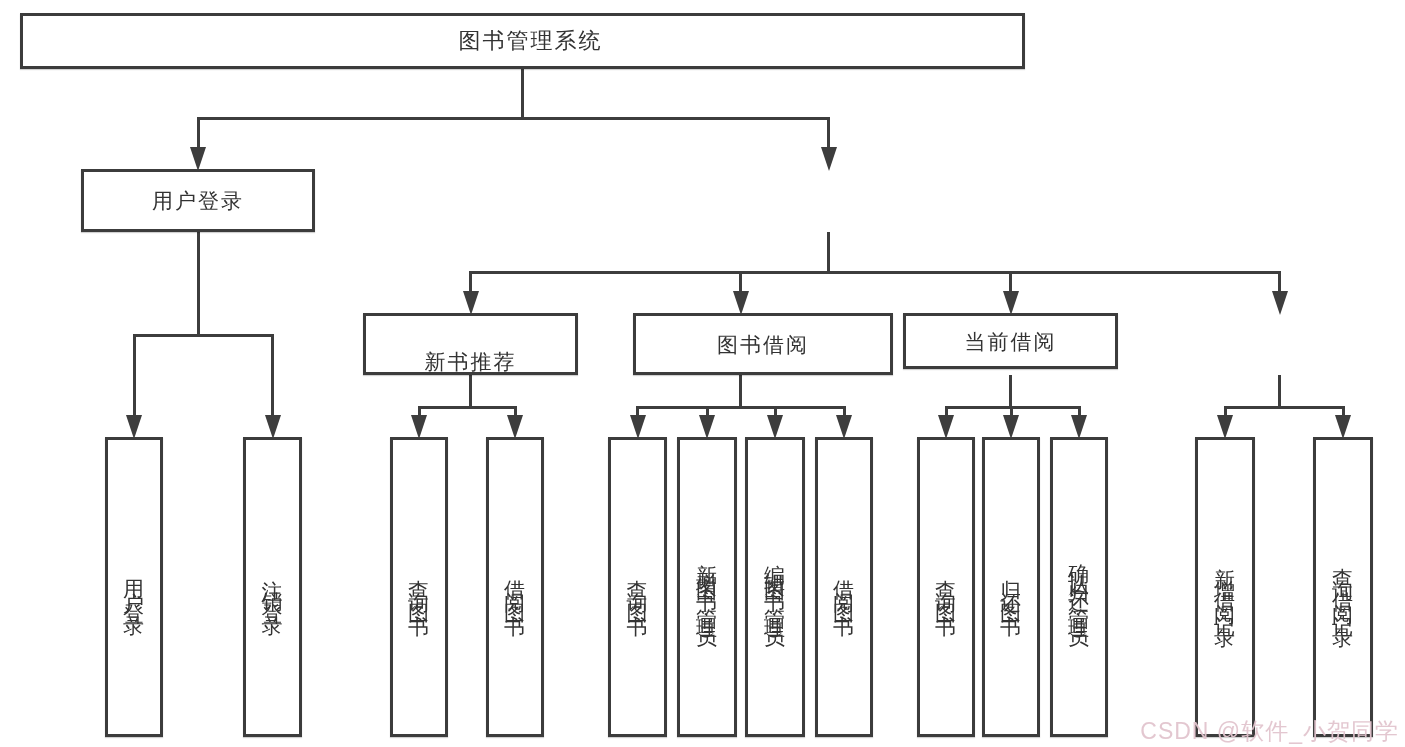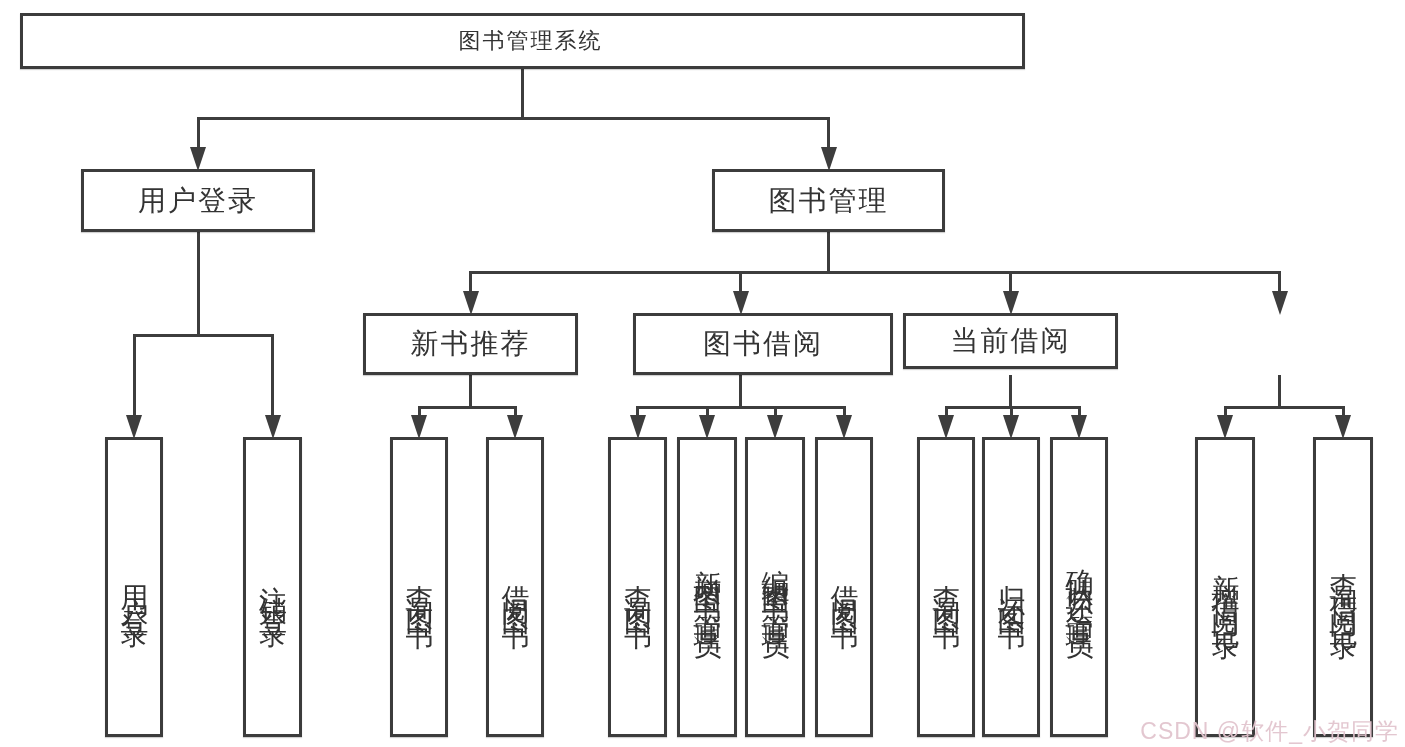--- a/index.html
+++ b/index.html
@@ -17,21 +17,21 @@
     background: #ffffff;
     border: 3px solid #3c3c3c;
     box-shadow: 0 1px 1px rgba(0,0,0,0.18);
     display: flex;
     align-items: center;
     justify-content: center;
     z-index: 2;
   }
   .node-label {
     color: #333333;
-    font-size: 28px;
+    font-size: 21px;
     letter-spacing: 2px;
     line-height: 1;
     white-space: nowrap;
   }
   .node.root .node-label { font-size: 22px; margin-left: 16px; }
   .node.vertical .node-label {
     writing-mode: vertical-lr;
     text-orientation: mixed;
     letter-spacing: 12px;
     white-space: normal;
@@ -64,24 +64,21 @@
 <body>
 
 <div id="diagram">
   <div class="watermark" style="top:716px; right:6px;">CSDN @软件_小贺同学</div>
 <div class="node root" style="left: 20px; top: 13px; width: 1005px; height: 56px;">
       <span class="node-label">图书管理系统</span>
     </div>
     <div class="node" style="left: 81px; top: 169px; width: 234px; height: 63px;">
       <span class="node-label">用户登录</span>
     </div>
-    <div class="node" style="left: 712px; top: 169px; width: 233px; height: 63px;">
-      <span class="node-label">图书管理</span>
-    </div>
-    <div class="node" style="left: 363px; top: 313px; width: 215px; height: 62px;">
+    <div class="node" style="left: 363px; top: 313px; width: 215px; height: 62px; align-items: flex-end;">
       <span class="node-label">新书推荐</span>
     </div>
     <div class="node" style="left: 633px; top: 313px; width: 260px; height: 62px;">
       <span class="node-label">图书借阅</span>
     </div>
     <div class="node" style="left: 903px; top: 313px; width: 215px; height: 56px;">
       <span class="node-label">当前借阅</span>
     </div>
     <div class="node vertical" style="left: 105px; top: 437px; width: 58px; height: 300px;">
       <span class="node-label">用户登录</span>

